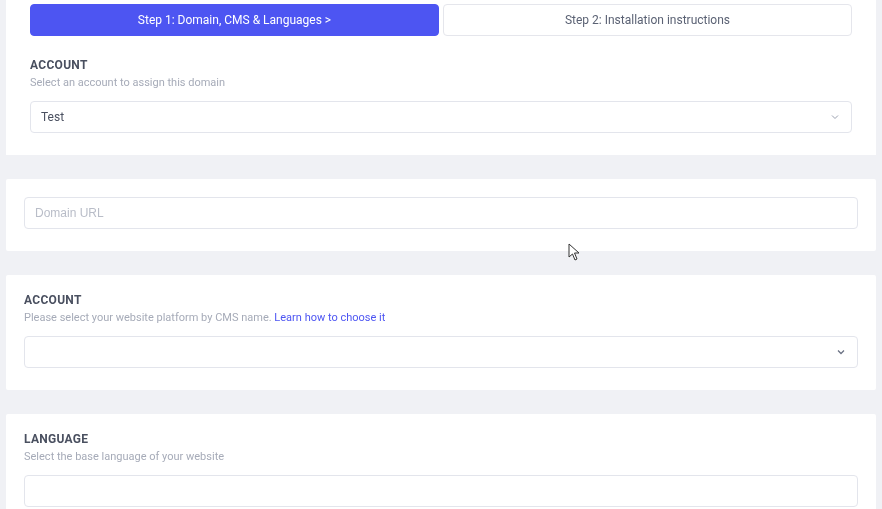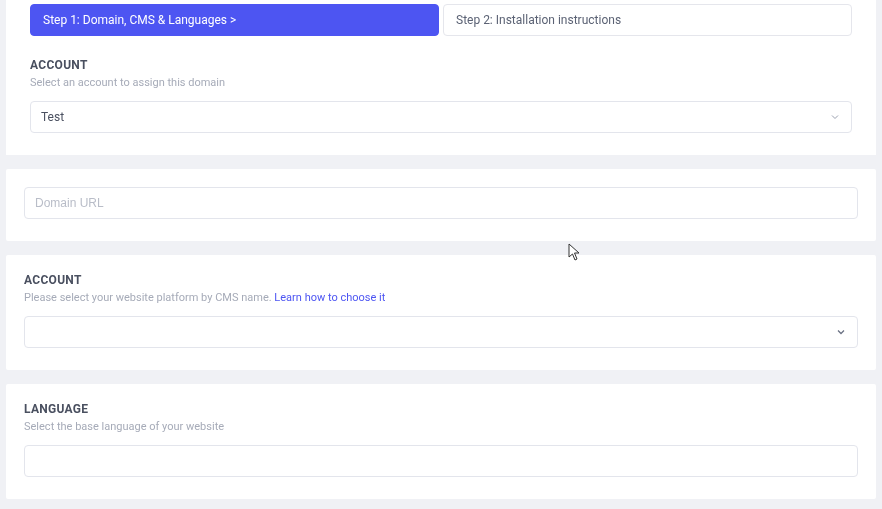--- a/index.html
+++ b/index.html
@@ -11,36 +11,37 @@
       overflow: hidden;
       position: relative;
     }
     .tabs {
       display: flex;
       gap: 4px;
       padding: 4px 24px 0 24px;
     }
     .tab {
       flex: 1;
+      text-align: center;
       padding: 8px 12px;
       font-size: 12px;
       border: 1px solid #e5e6ec;
       border-radius: 4px;
       background: #fff;
       color: #5b6274;
       cursor: pointer;
     }
     .tab.active {
       background: #4d55f2;
       color: #fff;
       border-color: #4d55f2;
     }
     .card {
       background: #fff;
-      margin: 0 6px 14px 6px;
+      margin: 0 6px 24px 6px;
       padding: 18px 18px 22px 18px;
       border-radius: 2px;
     }
     .card-first {
       margin-top: 0;
       padding-top: 22px;
     }
     .section-title {
       font-size: 12px;
       font-weight: 700;

